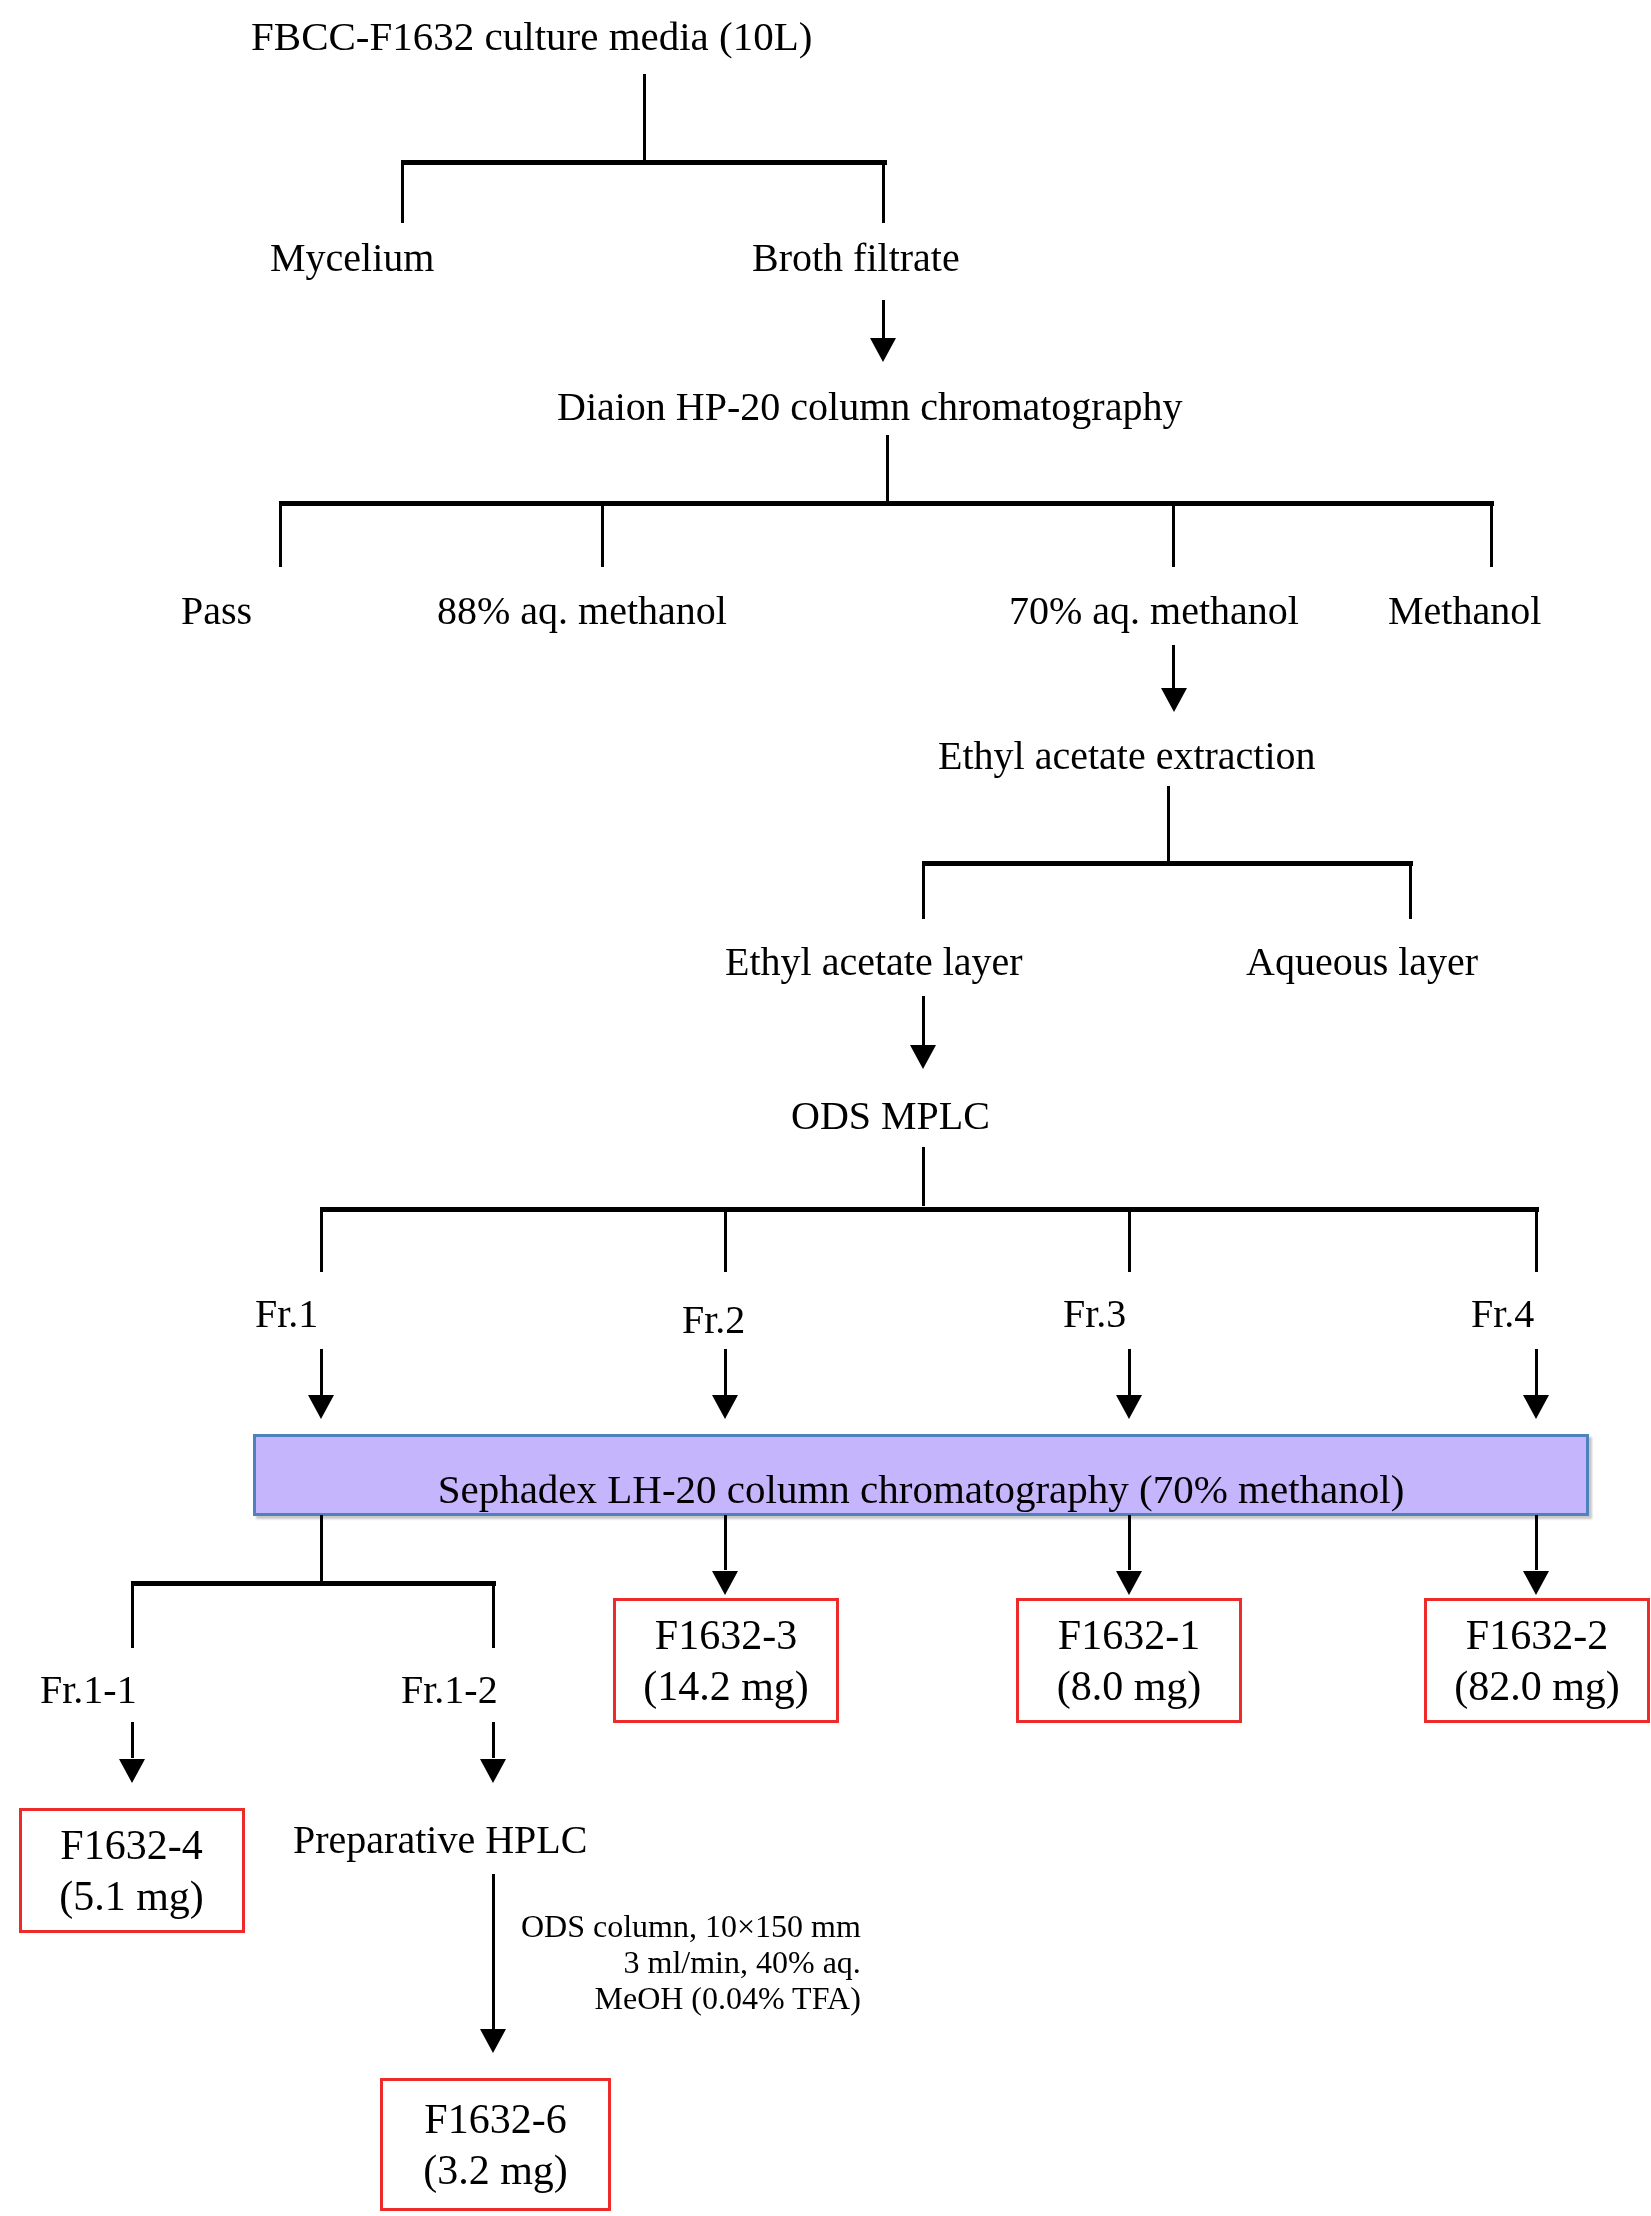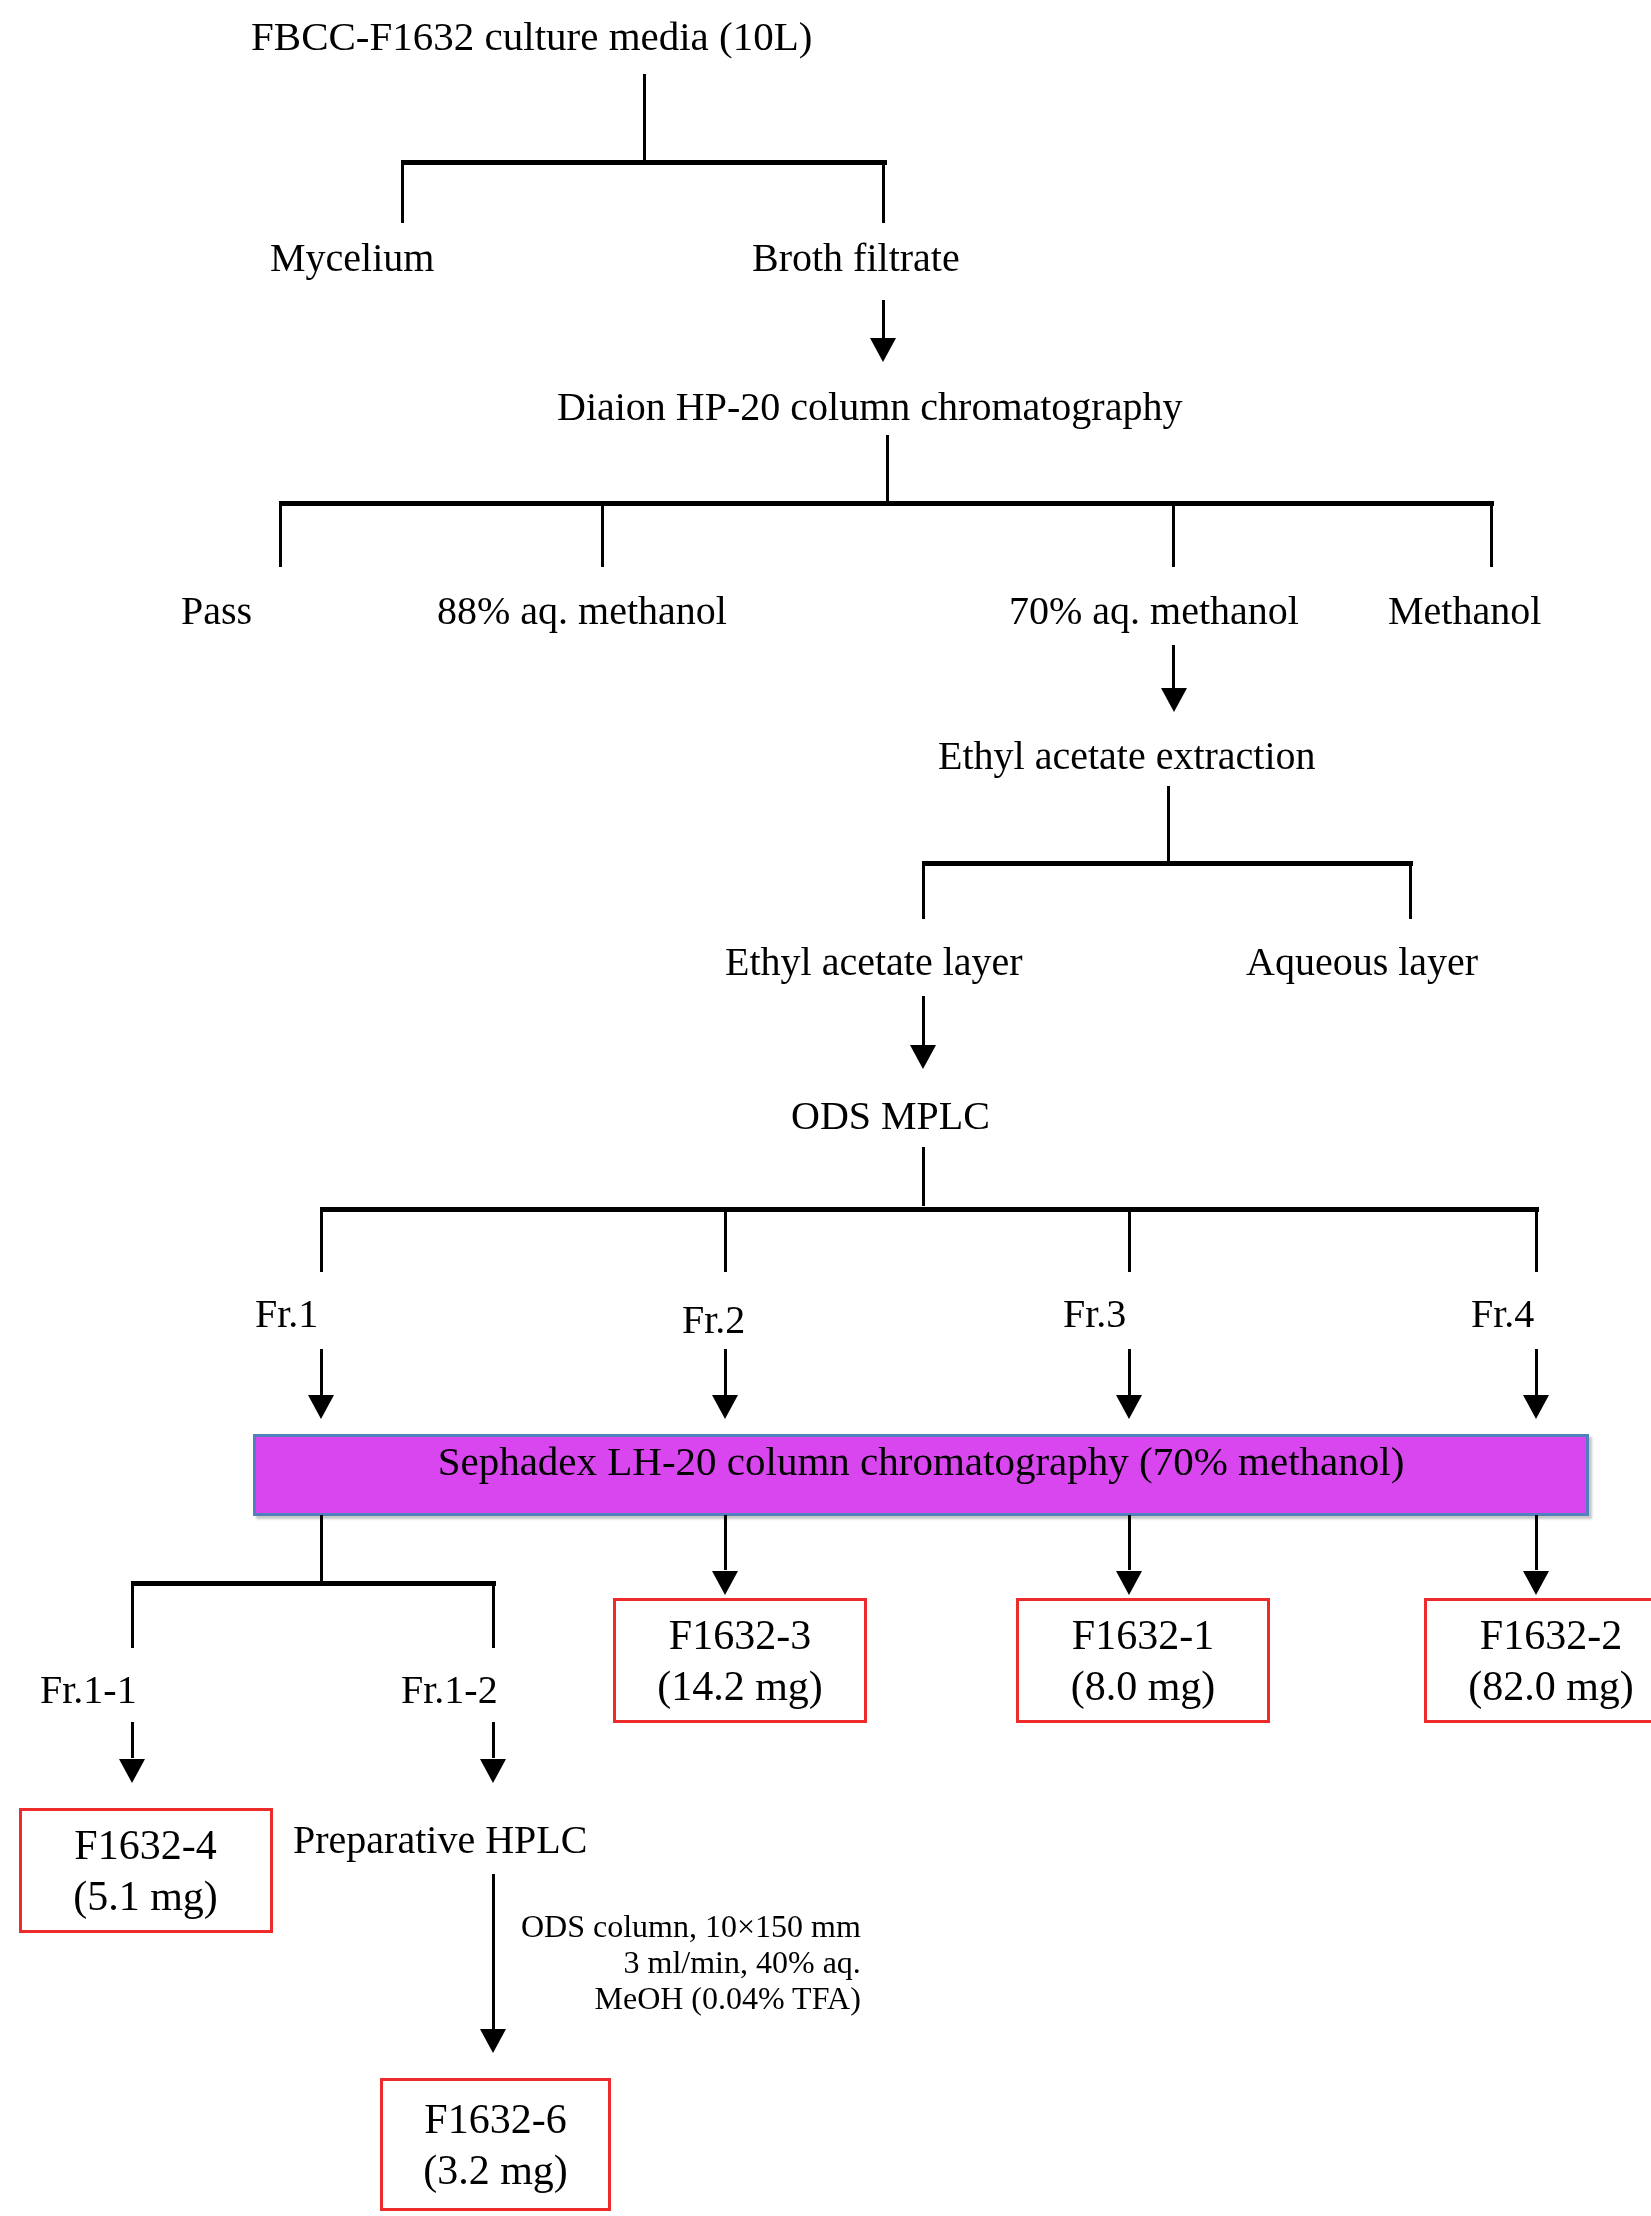--- a/index.html
+++ b/index.html
@@ -23,35 +23,35 @@
   .v { position: absolute; width: 3.3px; background: #000000; }
   .h { position: absolute; height: 4.6px; background: #000000; }
   .ah {
     position: absolute; width: 0; height: 0;
     border-left: 13px solid transparent;
     border-right: 13px solid transparent;
     border-top: 24.4px solid #000000;
   }
   .cbox {
     position: absolute;
-    width: 254px; height: 125px;
+    width: 226px; height: 125px;
     border: 3.3px solid #ee2b2b;
     background: #ffffff;
     box-sizing: border-box;
     display: flex; flex-direction: column;
     justify-content: center; align-items: center;
     font-size: 42px; line-height: 1.2;
     text-align: center; white-space: nowrap;
   }
   .pbox {
     position: absolute;
     border: 3.3px solid #4f81bd;
-    background: #d946ef;
+    background: #c4b5fd;
     box-sizing: border-box;
-    display: flex; justify-content: center; align-items: flex-start;
+    display: flex; justify-content: center; align-items: flex-end;
     font-size: 41px; white-space: nowrap;
     box-shadow: 2.6px 3.3px 2px #c8c8c8;
   }
   .ann {
     position: absolute;
     font-size: 32px; line-height: 36px;
     text-align: right; white-space: nowrap;
   }
 </style>
 </head>

